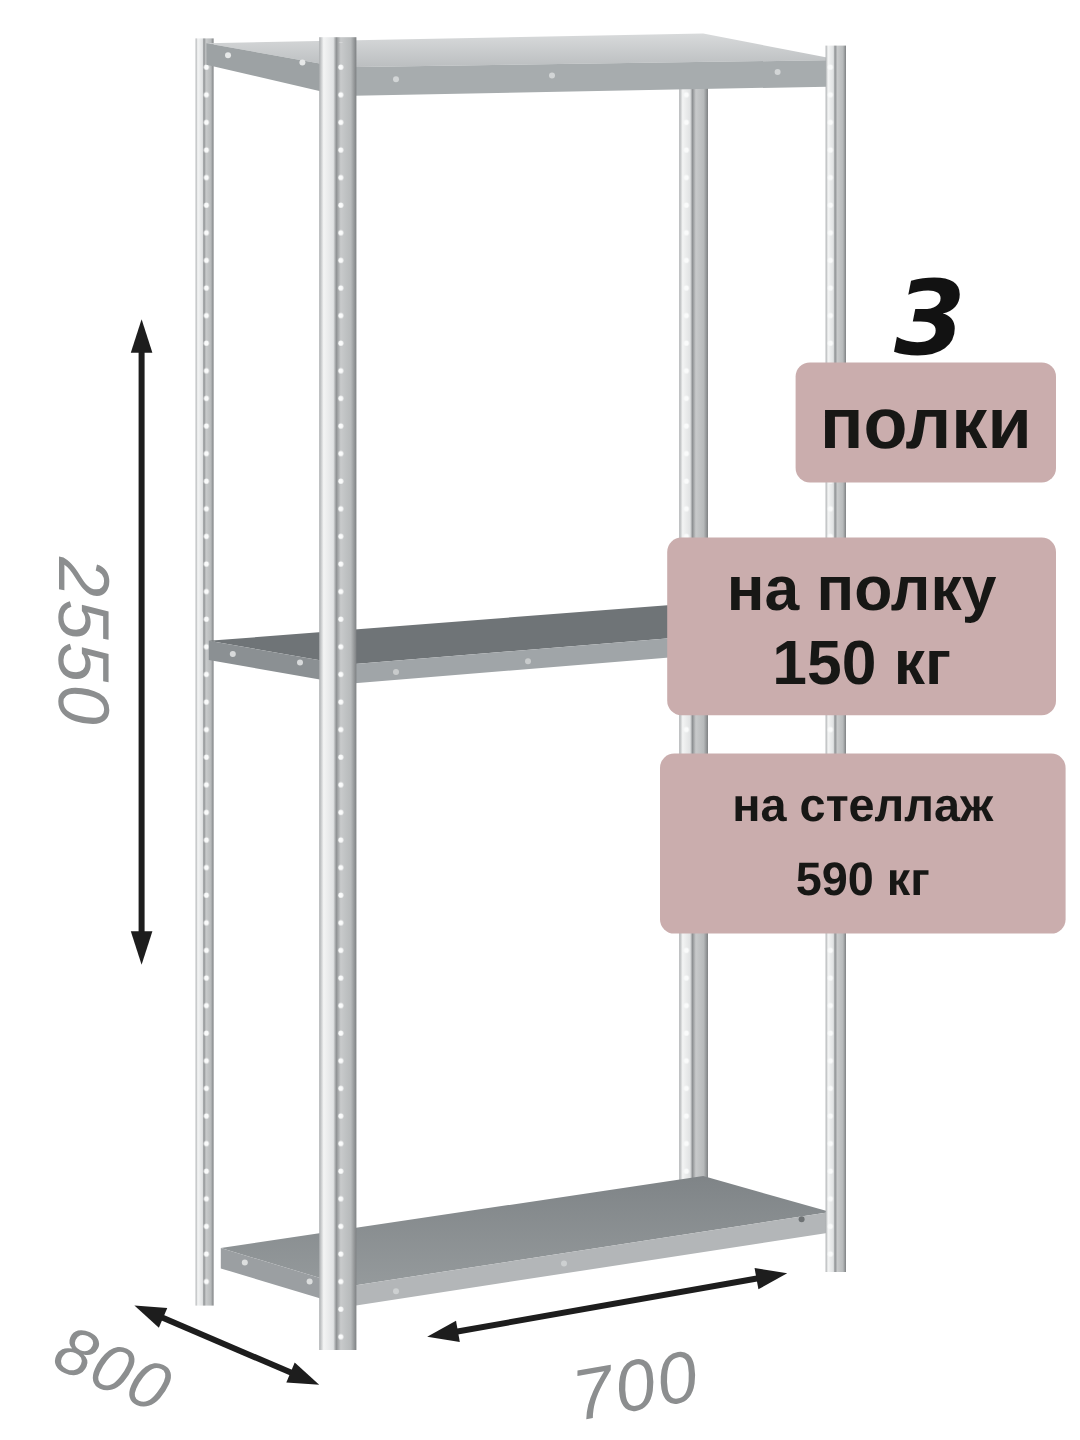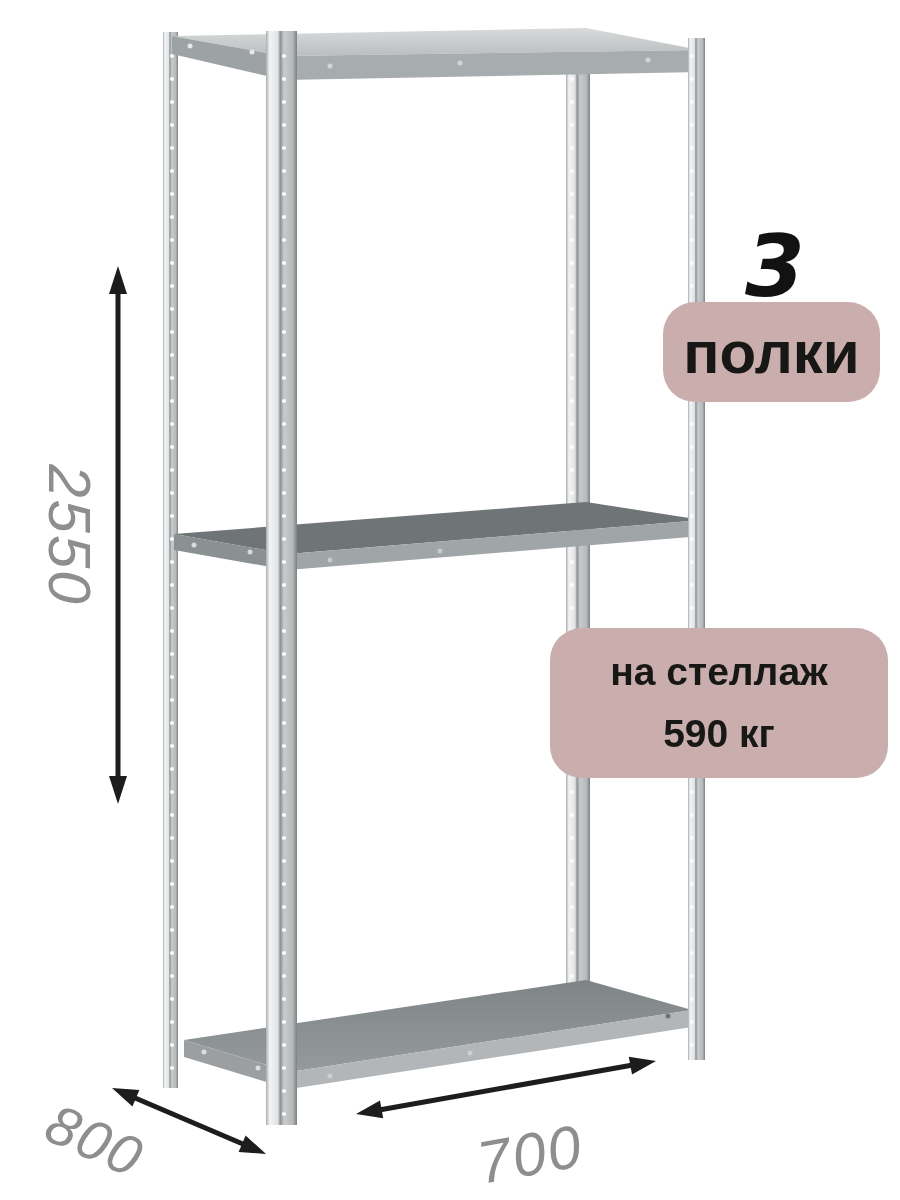--- a/index.html
+++ b/index.html
@@ -14,21 +14,21 @@
   .dim-depth{left:25px;top:1108px;width:140px;height:64px;font-size:56px;transform:rotate(24deg);}
   .dim-width{left:450px;top:1122px;width:160px;height:64px;font-size:60px;transform:rotate(-10deg);}
 
   
   .count{position:absolute;left:730px;top:218px;width:90px;height:96px;
          font-size:86px;font-weight:700;font-style:italic;color:#121212;
          display:flex;align-items:center;justify-content:center;font-family:"DejaVu Sans",sans-serif;}
 
   
   .badge{position:absolute;background:#caadad;color:#171715;font-weight:700;
-         border-radius:32px;display:flex;flex-direction:column;align-items:center;justify-content:center;
+         border-radius:12px;display:flex;flex-direction:column;align-items:center;justify-content:center;
          text-align:center;}
   .badge-shelves{left:663px;top:302px;width:217px;height:100px;font-size:60px;}
   .badge-shelf-load{left:556px;top:448px;width:324px;height:148px;font-size:52px;line-height:62px;}
   .badge-rack-load{left:550px;top:628px;width:338px;height:150px;font-size:39px;line-height:62px;}
 </style>
 </head>
 <body>
 
 <div class="stage">
 
@@ -128,19 +128,23 @@
   <div class="dim dim-height">2550</div>
   <div class="dim dim-depth">800</div>
   <div class="dim dim-width">700</div>
 
   <div class="count">3</div>
 
   <div class="badge badge-shelves">
     <div>полки</div>
   </div>
 
+  <div class="badge badge-shelf-load">
+    <div>на полку</div>
+    <div>150 кг</div>
+  </div>
 
   <div class="badge badge-rack-load">
     <div>на стеллаж</div>
     <div>590 кг</div>
   </div>
 
 </div>
 
 </body></html>

